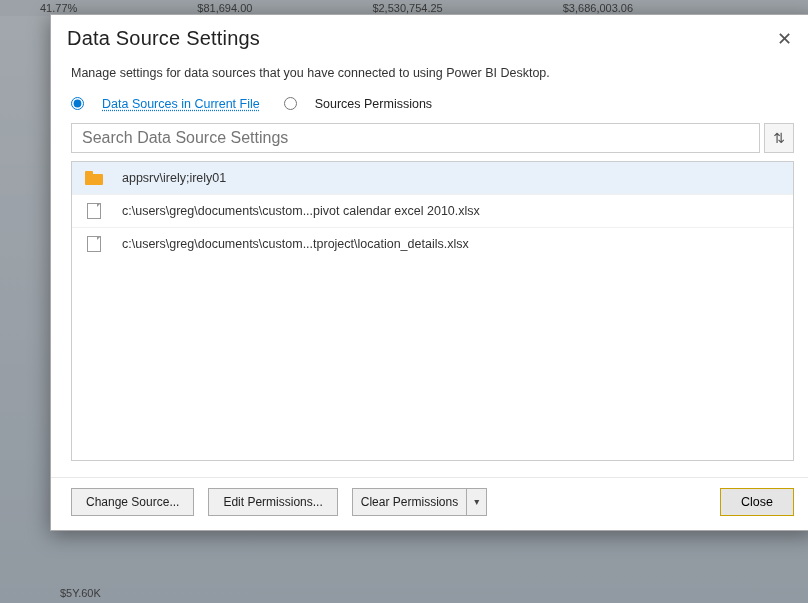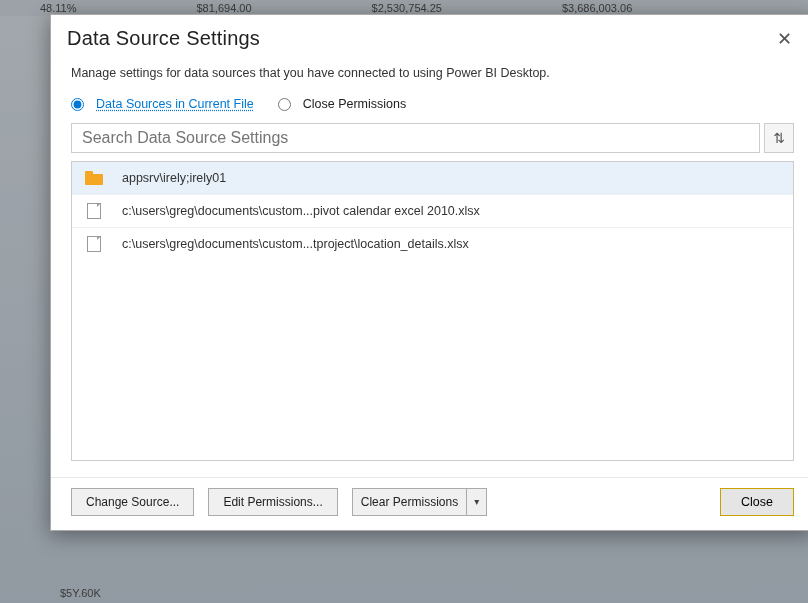--- a/index.html
+++ b/index.html
@@ -98,22 +98,22 @@
 
     .radio-group {
       display: flex;
       gap: 24px;
       margin-bottom: 12px;
       align-items: center;
     }
 
     .radio-option {
       display: flex;
-      align-items: flex-end;
-      gap: 12px;
+      align-items: flex-start;
+      gap: 18px;
       cursor: pointer;
     }
 
     .radio-option input[type="radio"] {
       cursor: pointer;
       accent-color: #0078d4;
     }
 
     .radio-label {
       font-size: 12.5px;
@@ -304,21 +304,21 @@
       font-size: 10px;
       color: #444;
     }
   </style>
 </head>
 <body>
 
 <div class="background-blur"></div>
 
 <div class="bg-table-hint">
-  <span>48.11%</span>
+  <span>41.77%</span>
   <span>$81,694.00</span>
   <span>$2,530,754.25</span>
   <span>$3,686,003.06</span>
 </div>
 
 <div class="overlay"></div>
 
 <div class="dialog">
 
   <div class="dialog-titlebar">
@@ -330,21 +330,21 @@
 
     <p class="description">Manage settings for data sources that you have connected to using Power BI Desktop.</p>
 
     <div class="radio-group">
       <label class="radio-option">
         <input type="radio" name="datasource-scope" checked="" style="">
         <span class="radio-label active">Data Sources in Current File</span>
       </label>
       <label class="radio-option">
         <input type="radio" name="datasource-scope" style="">
-        <span class="radio-label">Close Permissions</span>
+        <span class="radio-label">Sources Permissions</span>
       </label>
     </div>
 
     <div class="search-row">
       <input type="text" class="search-input" placeholder="Search Data Source Settings" style="">
       <button class="sort-btn">⇅</button>
     </div>
 
     <div class="datasource-list">
 

